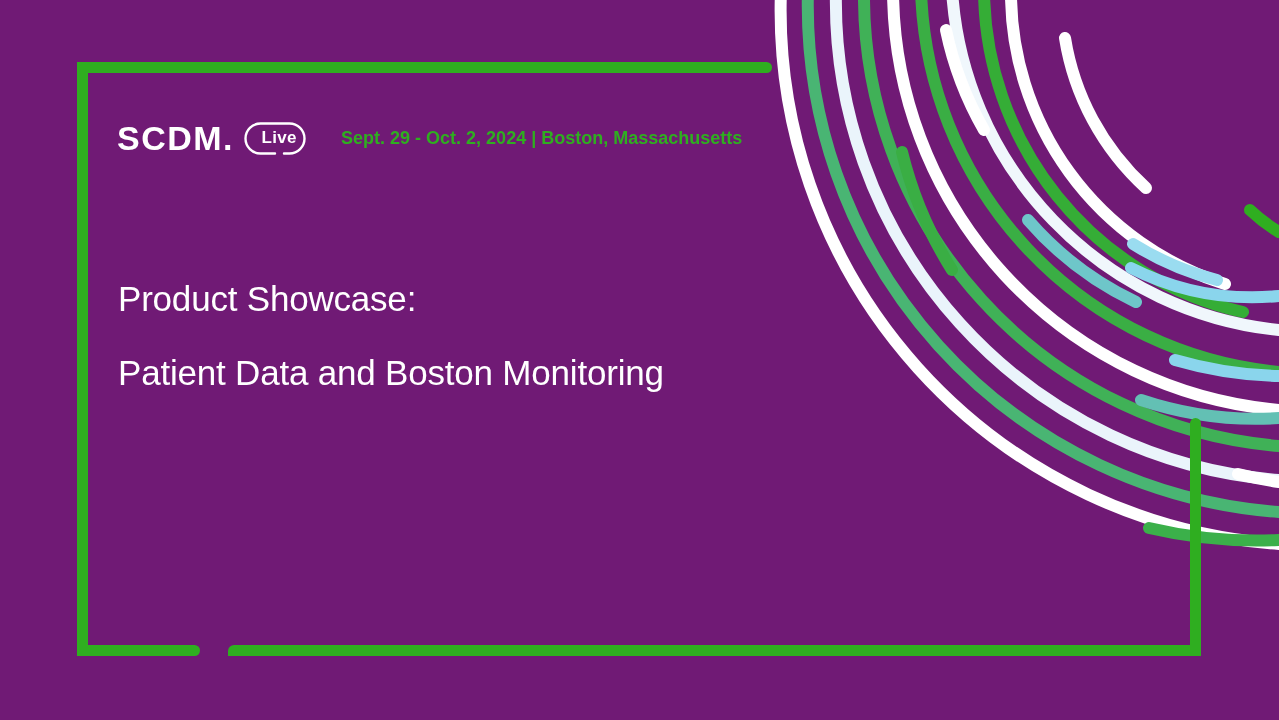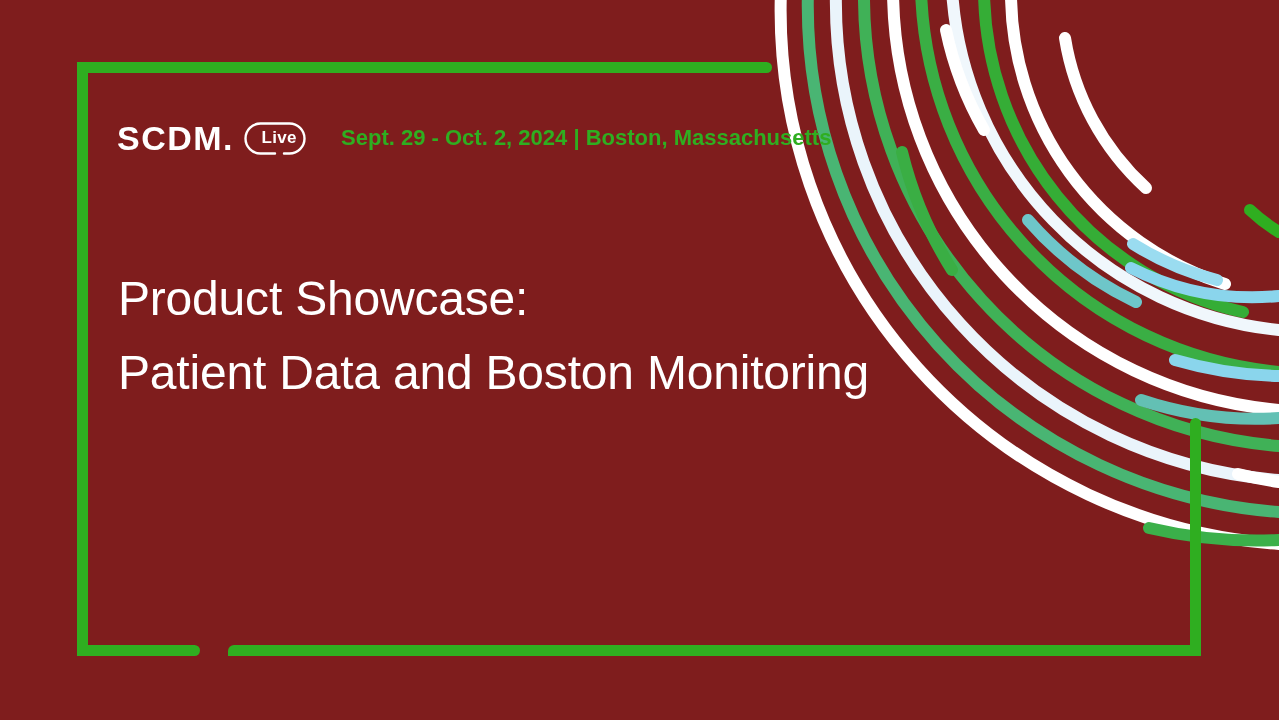--- a/index.html
+++ b/index.html
@@ -5,21 +5,21 @@
 <style>
   html, body {
     margin: 0;
     padding: 0;
     background: #071f5c;
   }
   #slide {
     position: relative;
     width: 1279px;
     height: 720px;
-    background: #7f1d1d;
+    background: #701a75;
     overflow: hidden;
     font-family: "Liberation Sans", sans-serif;
     -webkit-font-smoothing: antialiased;
   }
 
   
   #arc-decoration {
     position: absolute;
     top: 0;
     left: 0;
@@ -106,37 +106,37 @@
     font-size: 17px;
     font-weight: bold;
     color: #ffffff;
     letter-spacing: 0.3px;
     line-height: 1;
     padding-bottom: 1px;
     margin-left: 8px;
   }
   #event-meta {
     margin-left: 30px;
-    font-size: 22px;
+    font-size: 18px;
     font-weight: bold;
     color: #2fae20;
     white-space: nowrap;
     line-height: 1;
   }
 
   
   #title-block {
     position: absolute;
     left: 118px;
     top: 262px;
     width: 1000px;
   }
   .title-line {
     color: #ffffff;
-    font-size: 48px;
+    font-size: 35px;
     font-weight: normal;
     line-height: 74px;
     white-space: nowrap;
     letter-spacing: -0.2px;
   }
 </style>
 </head>
 <body>
 
 <div id="slide">

